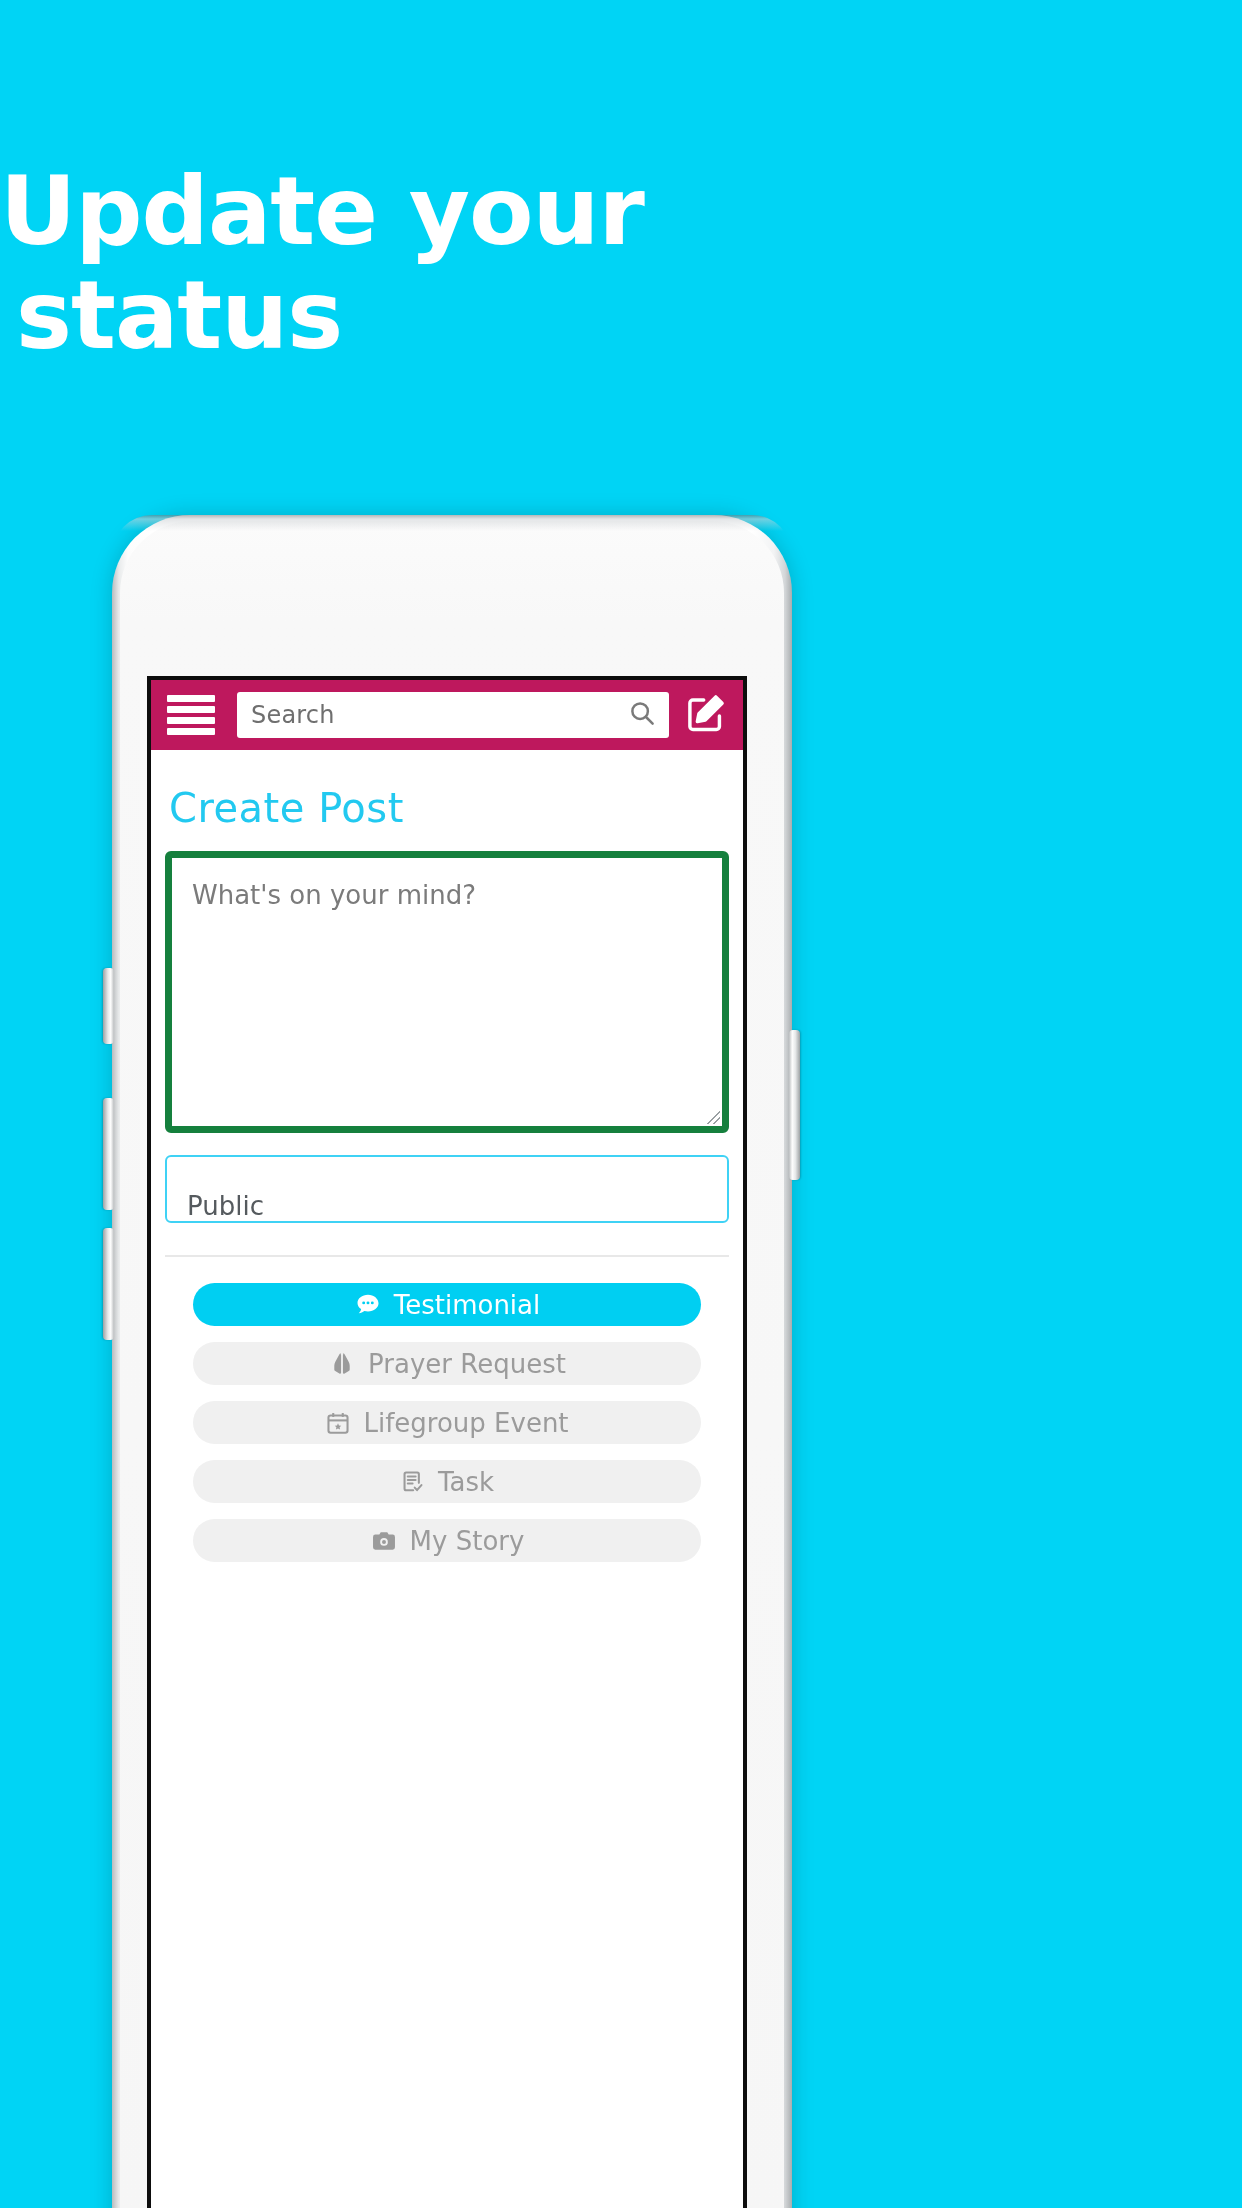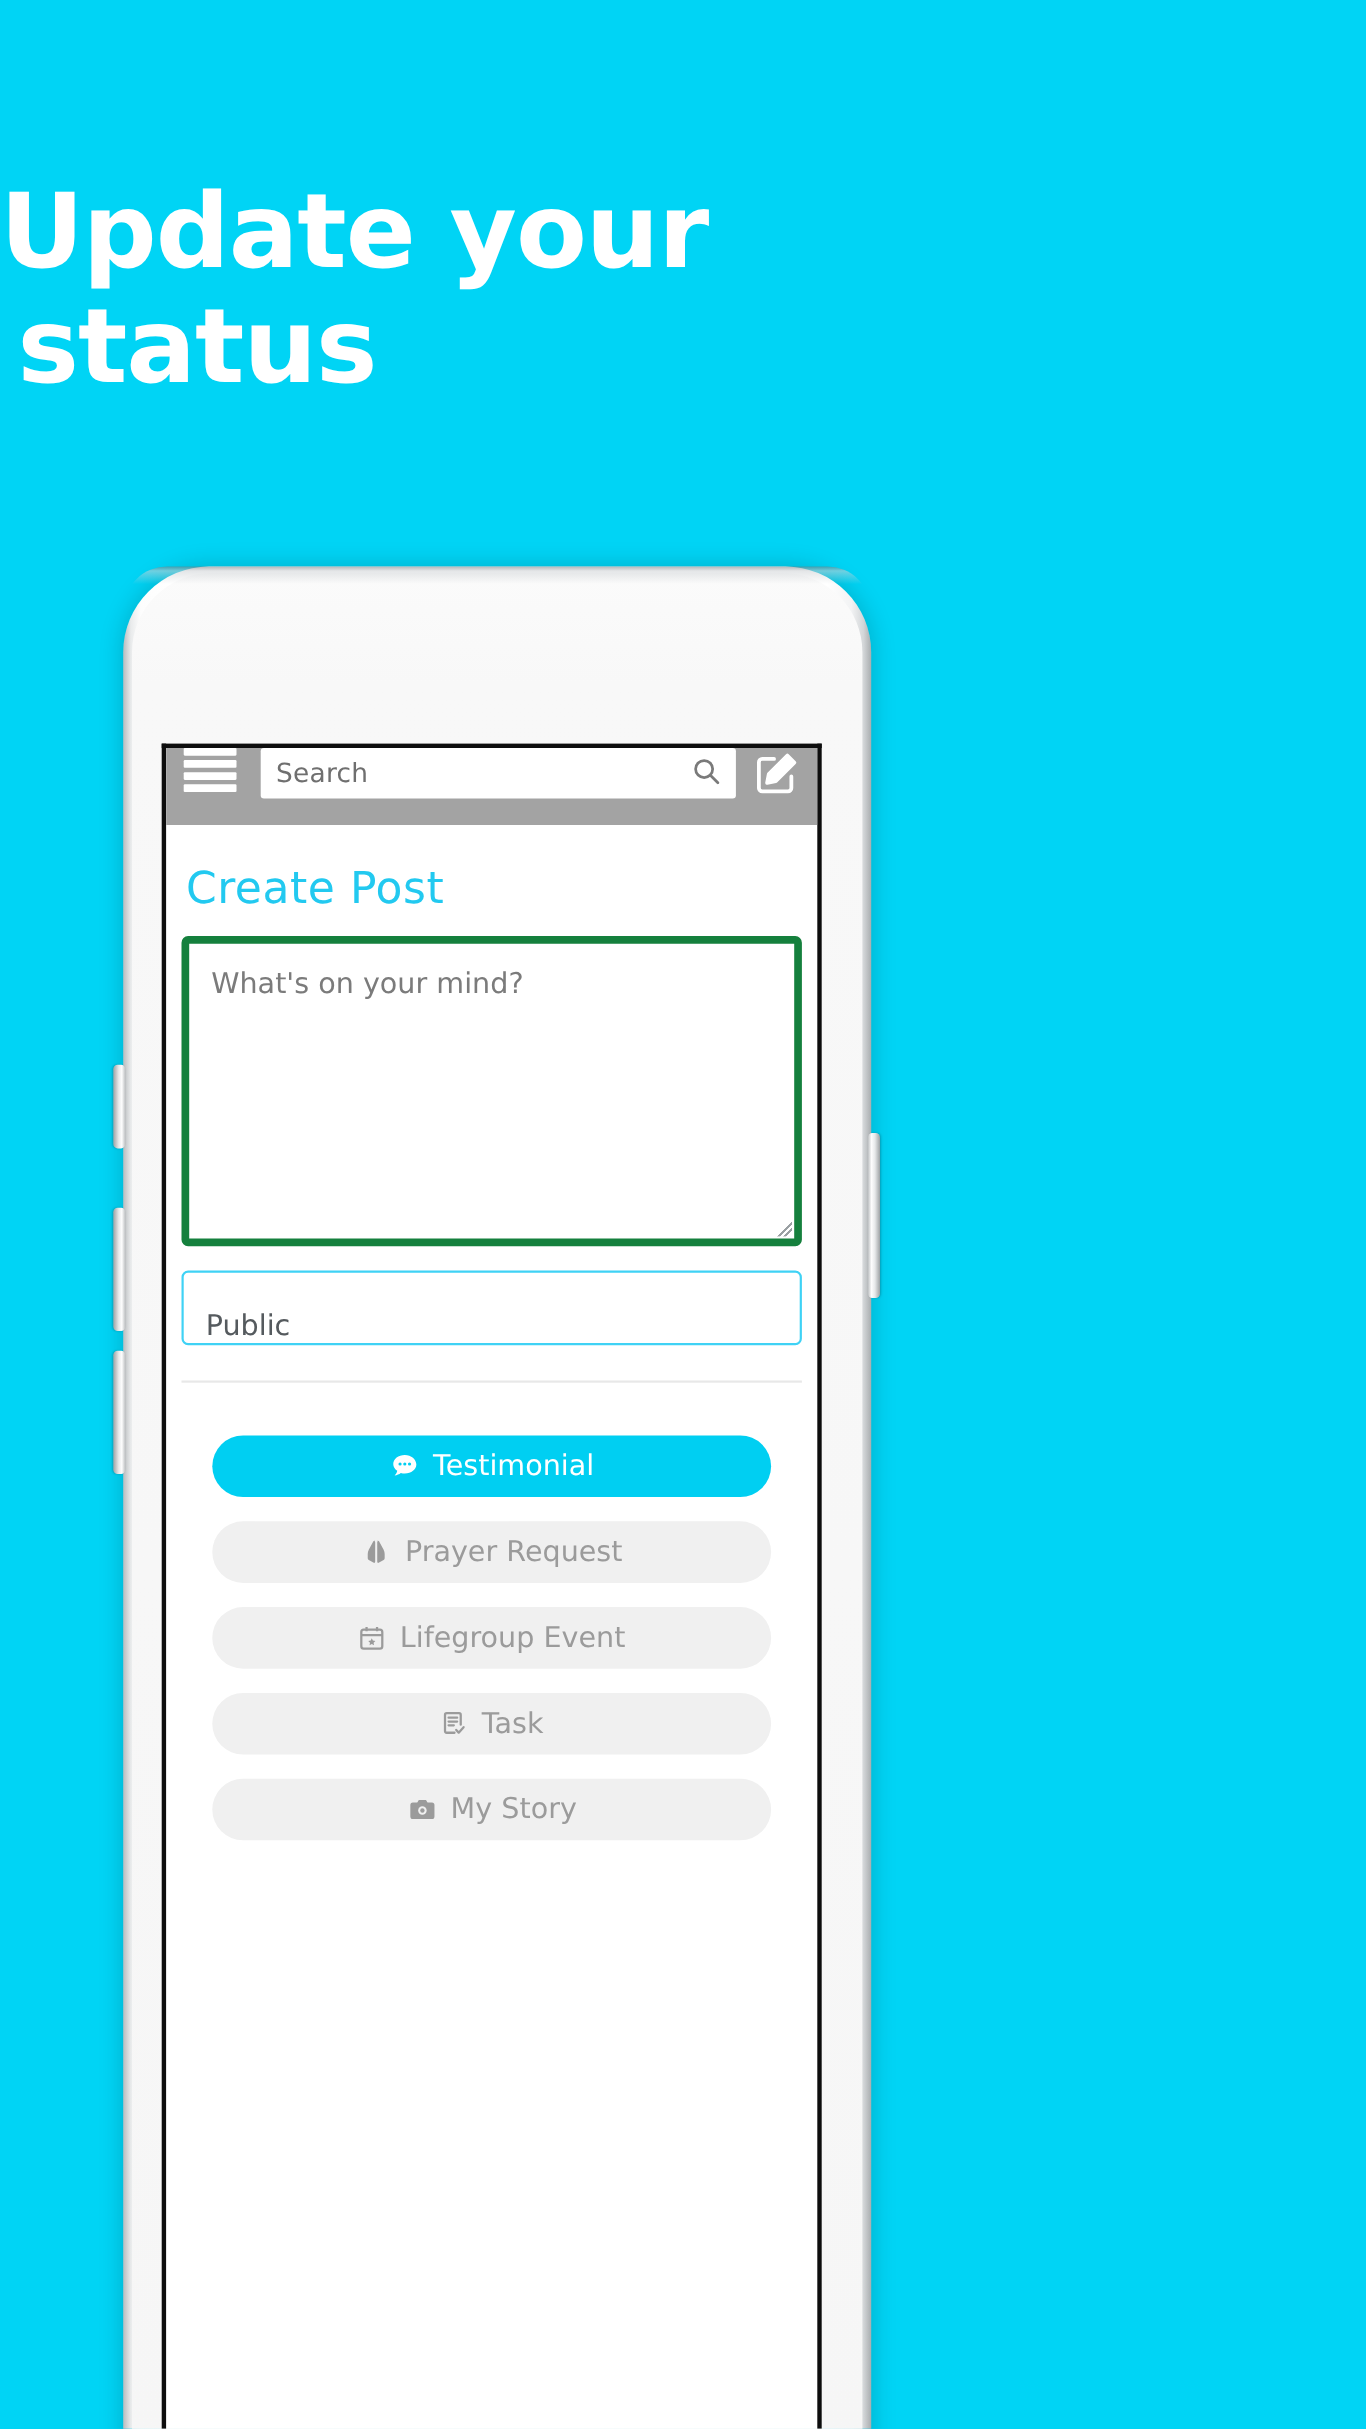--- a/index.html
+++ b/index.html
@@ -128,22 +128,23 @@
     background: #ffffff;
     border: 4px solid #0d0d0d;
     border-bottom: none;
     box-sizing: border-box;
     overflow: hidden;
   }
 
   
   .app-header {
     height: 70px;
-    background: #a3a3a3;
-    display: flex;
+    background: #be185d;
+    display: flex;
+    align-items: center;
     padding: 0 14px 0 16px;
     box-sizing: border-box;
   }
   .hamburger {
     width: 48px;
     height: 40px;
     display: flex;
     flex-direction: column;
     justify-content: space-between;
     flex: 0 0 auto;
@@ -235,34 +236,33 @@
     margin: 32px 14px 0 14px;
     height: 2px;
     background: #e8e8e8;
   }
 
   
   .type-list {
     padding: 26px 42px 0 42px;
   }
   .type-btn {
-    height: 56px;
+    height: 43px;
     border-radius: 28px;
     margin-bottom: 16px;
     display: flex;
     align-items: center;
     justify-content: center;
     gap: 12px;
     background: #f0f0f0;
     color: #9b9b9b;
     font-size: 26px;
     font-family: "DejaVu Sans", sans-serif;
     cursor: pointer;
     box-sizing: border-box;
-    margin-top: 22px;
   }
   .type-btn.active {
     background: #00CFF2;
     color: #ffffff;
   }
   .type-btn .ticon {
     display: flex;
     align-items: center;
     justify-content: center;
     flex: 0 0 auto;

